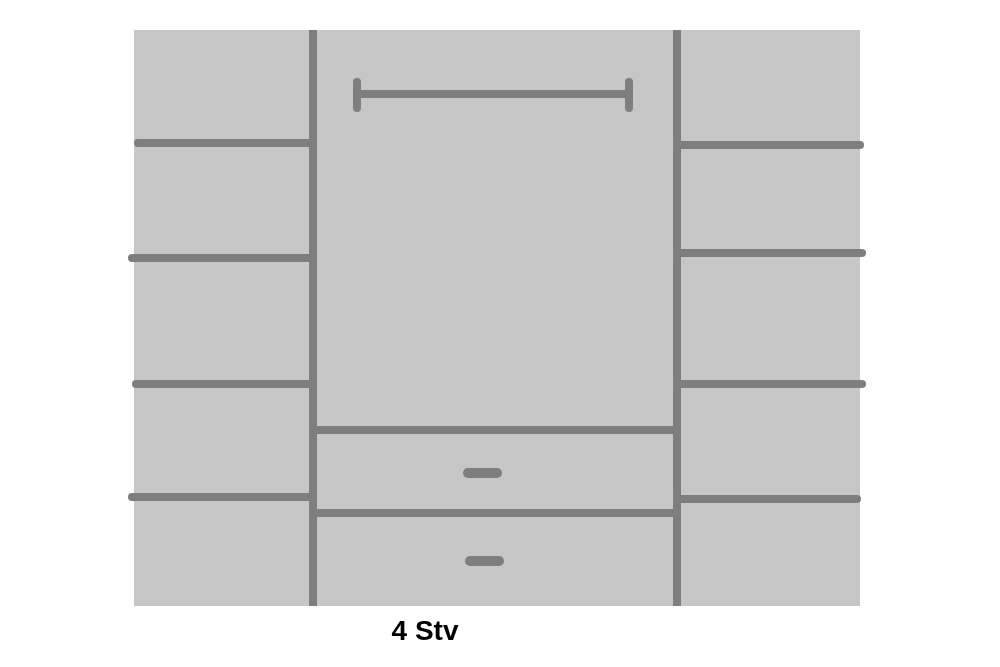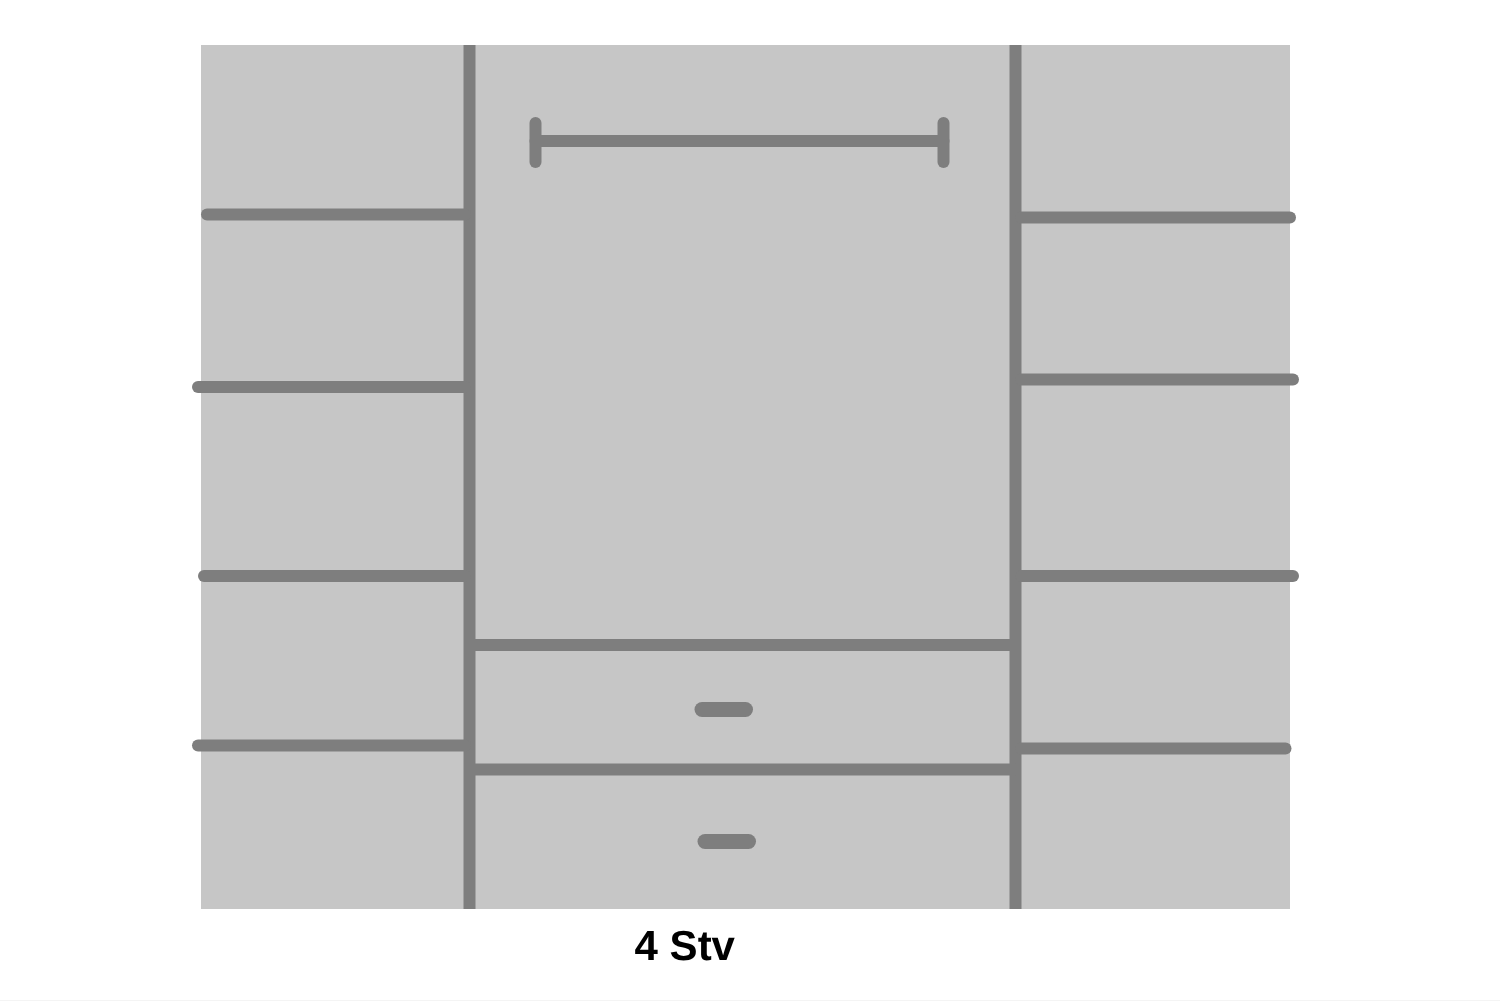--- a/index.html
+++ b/index.html
@@ -74,21 +74,21 @@
     height: 10px;
     border-radius: 5px;
     background: var(--line, #7e7e7e);
   }
   
   .label {
     position: absolute;
     left: 360px;
     top: 615px;
     width: 130px;
-    text-align: right;
+    text-align: center;
     font-size: 28px;
     font-weight: bold;
     color: var(--label-text, #000000);
     letter-spacing: 0px;
   }
 </style>
 </head>
 <body>
 
 <div class="canvas">

